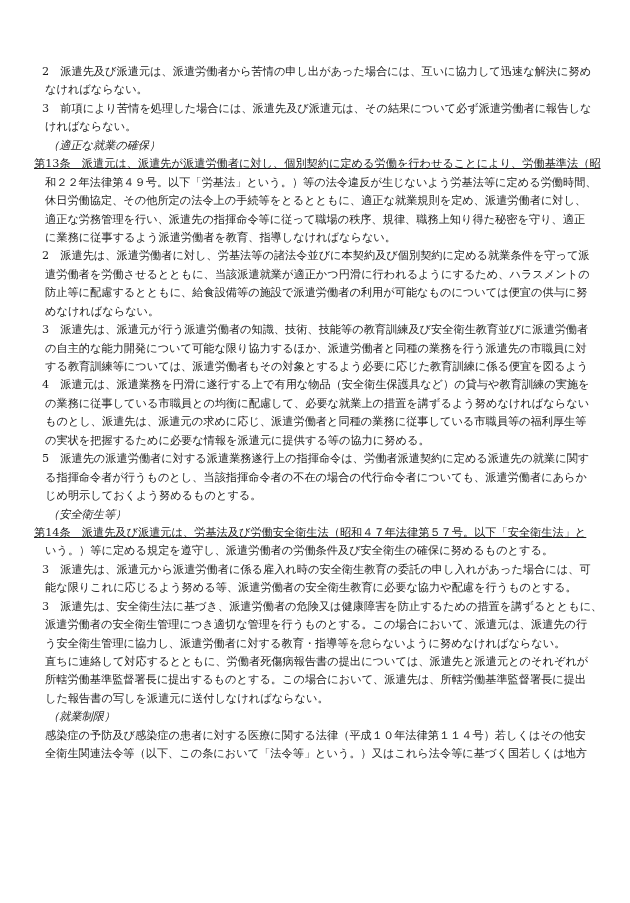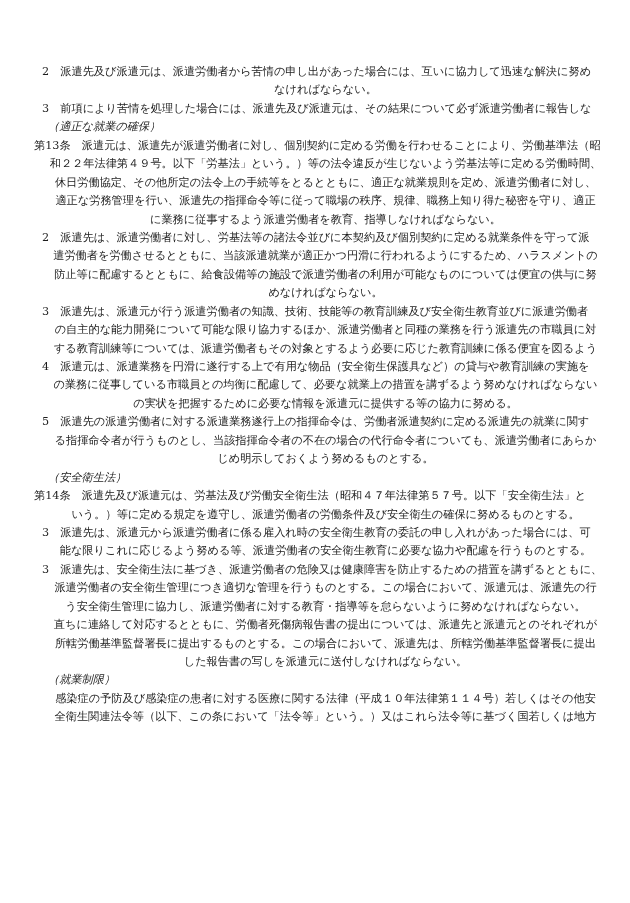--- a/index.html
+++ b/index.html
@@ -23,56 +23,58 @@
     font-size: 11.2px;
     line-height: 18.45px;
     color: #1c1c1c;
     letter-spacing: 0px;
   }
   .line {
     white-space: pre;
     height: 18.45px;
   }
   
-  .line.article { padding-left: 0; }
+  .line.article { padding-left: 0; text-decoration: underline; }
   
   .line.item { padding-left: 8px; }
   
-  .line.cont { padding-left: 11px; text-align: center; }
+  .line.cont { padding-left: 11px; }
   
   .line.heading { padding-left: 14px; font-style: italic; }
 </style>
 </head>
 <body>
 
 <div class="page" style="background: rgb(255, 255, 255);">
   <div class="doc" id="doc" style="color: rgb(28, 28, 28);">
       <div class="line item">2　派遣先及び派遣元は、派遣労働者から苦情の申し出があった場合には、互いに協力して迅速な解決に努め</div>
       <div class="line cont">なければならない。</div>
       <div class="line item">3　前項により苦情を処理した場合には、派遣先及び派遣元は、その結果について必ず派遣労働者に報告しな</div>
+      <div class="line cont">ければならない。</div>
       <div class="line heading">（適正な就業の確保）</div>
       <div class="line article">第13条　派遣元は、派遣先が派遣労働者に対し、個別契約に定める労働を行わせることにより、労働基準法（昭</div>
       <div class="line cont">和２２年法律第４９号。以下「労基法」という。）等の法令違反が生じないよう労基法等に定める労働時間、</div>
       <div class="line cont">休日労働協定、その他所定の法令上の手続等をとるとともに、適正な就業規則を定め、派遣労働者に対し、</div>
       <div class="line cont">適正な労務管理を行い、派遣先の指揮命令等に従って職場の秩序、規律、職務上知り得た秘密を守り、適正</div>
       <div class="line cont">に業務に従事するよう派遣労働者を教育、指導しなければならない。</div>
       <div class="line item">2　派遣先は、派遣労働者に対し、労基法等の諸法令並びに本契約及び個別契約に定める就業条件を守って派</div>
       <div class="line cont">遣労働者を労働させるとともに、当該派遣就業が適正かつ円滑に行われるようにするため、ハラスメントの</div>
       <div class="line cont">防止等に配慮するとともに、給食設備等の施設で派遣労働者の利用が可能なものについては便宜の供与に努</div>
       <div class="line cont">めなければならない。</div>
       <div class="line item">3　派遣先は、派遣元が行う派遣労働者の知識、技術、技能等の教育訓練及び安全衛生教育並びに派遣労働者</div>
       <div class="line cont">の自主的な能力開発について可能な限り協力するほか、派遣労働者と同種の業務を行う派遣先の市職員に対</div>
       <div class="line cont">する教育訓練等については、派遣労働者もその対象とするよう必要に応じた教育訓練に係る便宜を図るよう</div>
       <div class="line item">4　派遣元は、派遣業務を円滑に遂行する上で有用な物品（安全衛生保護具など）の貸与や教育訓練の実施を</div>
       <div class="line cont">の業務に従事している市職員との均衡に配慮して、必要な就業上の措置を講ずるよう努めなければならない</div>
+      <div class="line cont">ものとし、派遣先は、派遣元の求めに応じ、派遣労働者と同種の業務に従事している市職員等の福利厚生等</div>
       <div class="line cont">の実状を把握するために必要な情報を派遣元に提供する等の協力に努める。</div>
       <div class="line item">5　派遣先の派遣労働者に対する派遣業務遂行上の指揮命令は、労働者派遣契約に定める派遣先の就業に関す</div>
       <div class="line cont">る指揮命令者が行うものとし、当該指揮命令者の不在の場合の代行命令者についても、派遣労働者にあらか</div>
       <div class="line cont">じめ明示しておくよう努めるものとする。</div>
-      <div class="line heading">（安全衛生法）</div>
+      <div class="line heading">（安全衛生等）</div>
       <div class="line article">第14条　派遣先及び派遣元は、労基法及び労働安全衛生法（昭和４７年法律第５７号。以下「安全衛生法」と</div>
       <div class="line cont">いう。）等に定める規定を遵守し、派遣労働者の労働条件及び安全衛生の確保に努めるものとする。</div>
       <div class="line item">3　派遣先は、派遣元から派遣労働者に係る雇入れ時の安全衛生教育の委託の申し入れがあった場合には、可</div>
       <div class="line cont">能な限りこれに応じるよう努める等、派遣労働者の安全衛生教育に必要な協力や配慮を行うものとする。</div>
       <div class="line item">3　派遣先は、安全衛生法に基づき、派遣労働者の危険又は健康障害を防止するための措置を講ずるとともに、</div>
       <div class="line cont">派遣労働者の安全衛生管理につき適切な管理を行うものとする。この場合において、派遣元は、派遣先の行</div>
       <div class="line cont">う安全衛生管理に協力し、派遣労働者に対する教育・指導等を怠らないように努めなければならない。</div>
       <div class="line cont">直ちに連絡して対応するとともに、労働者死傷病報告書の提出については、派遣先と派遣元とのそれぞれが</div>
       <div class="line cont">所轄労働基準監督署長に提出するものとする。この場合において、派遣先は、所轄労働基準監督署長に提出</div>
       <div class="line cont">した報告書の写しを派遣元に送付しなければならない。</div>

